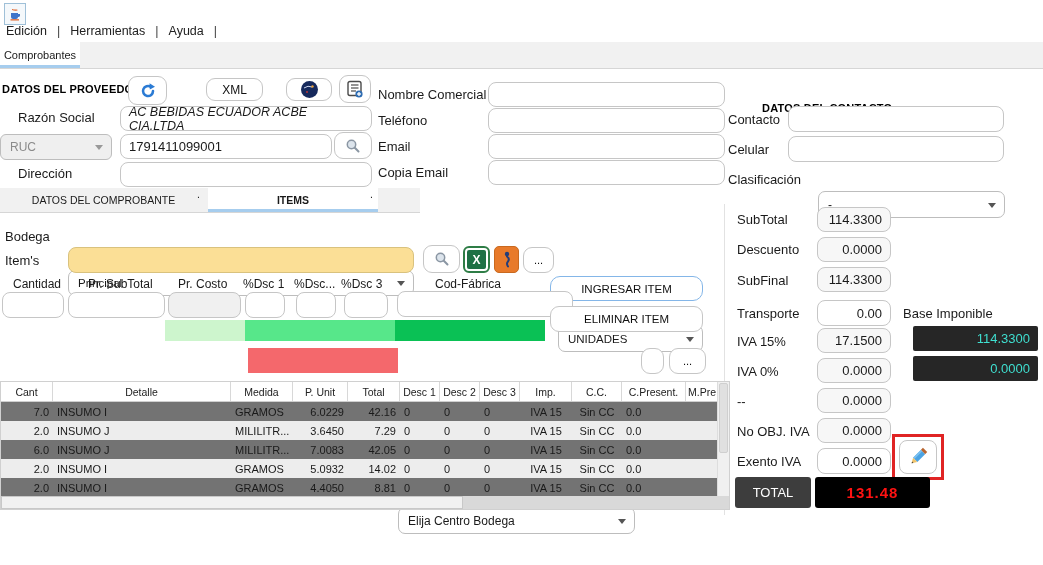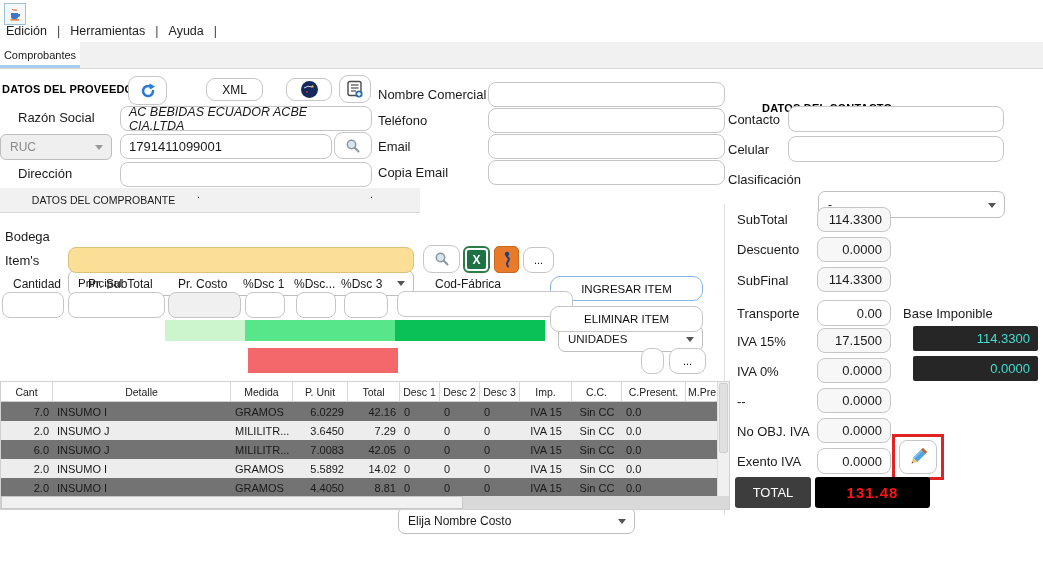--- a/index.html
+++ b/index.html
@@ -163,20 +163,24 @@
   <div class="abs sel" style="left:818px;top:165px;width:187px;height:27px;">
     <span>-</span>
     <span class="arr"></span>
   </div>
 
   <div class="abs tabbar" style="left:0;top:188px;width:420px;height:25px;"></div>
   <div class="abs" style="left:0;top:188px;width:207px;height:24px;display:flex;align-items:center;justify-content:center;">
     <span style="font-size:10.5px;">DATOS DEL COMPROBANTE</span>
   </div>
   <div class="abs" style="left:197px;top:188px;font-size:10.5px;">.</div>
+  <div class="abs tab-active" style="left:208px;top:188px;width:170px;height:24px;display:flex;align-items:center;justify-content:center;">
+    <span style="font-size:10.5px;font-weight:bold;">ITEMS</span>
+    <span class="tab-underline" style="width:170px;"></span>
+  </div>
   <div class="abs" style="left:370px;top:188px;font-size:10.5px;">.</div>
 
   <div class="abs" style="left:724px;top:204px;width:1px;height:311px;background:#e2e2e2;"></div>
 
   <div class="abs lbl" style="left:5px;top:223px;margin-top:6px;">Bodega</div>
   <div class="abs sel" style="left:68px;top:217px;width:346px;height:26px;font-size:11.5px;">
     <span>Principal</span>
     <span class="arr"></span>
   </div>
 
@@ -242,21 +246,21 @@
   <div class="abs sel" style="left:2px;top:347px;width:108px;height:27px;font-size:10px;">
     <span>CON IVA</span>
     <span class="arr"></span>
   </div>
   <div class="abs sel" style="left:118px;top:347px;width:108px;height:27px;font-size:11.5px;">
     <span>Item 1</span>
     <span class="arr"></span>
   </div>
   <div class="abs" style="left:248px;top:348px;width:150px;height:25px;background:var(--c-red-field);"></div>
   <div class="abs sel" style="left:398px;top:347px;width:237px;height:27px;font-size:12px;">
-    <span>Elija Nombre Costo</span>
+    <span>Elija Centro Bodega</span>
     <span class="arr"></span>
   </div>
   <div class="abs btn" style="left:641px;top:348px;width:23px;height:26px;"></div>
   <div class="abs btn" style="left:669px;top:348px;width:37px;height:26px;font-size:11px;">
     <span>...</span>
   </div>
 
   <div class="abs" style="left:0;top:381px;width:730px;height:129px;border:1px solid #d0d0d0;background:#fff;">
     <div style="display:flex;height:20px;border-bottom:1px solid #cfcfcf;background:#fff;">
         <div class="th" style="width: 52px;">Cant</div>
@@ -312,21 +316,21 @@
           <div class="td left" style="width: 40px;">0</div>
           <div class="td center" style="width: 52px;">IVA 15</div>
           <div class="td center" style="width: 50px;">Sin CC</div>
           <div class="td left" style="width: 64px;">0.0</div>
           <div class="td left" style="width: 33px;"></div>
         </div>
         <div class="tr alt">
           <div class="td right" style="width: 52px;">2.0</div>
           <div class="td left" style="width: 178px;">INSUMO I</div>
           <div class="td left" style="width: 62px;">GRAMOS</div>
-          <div class="td right" style="width: 55px;">5.5892</div>
+          <div class="td right" style="width: 55px;">5.0932</div>
           <div class="td right" style="width: 52px;">14.02</div>
           <div class="td left" style="width: 40px;">0</div>
           <div class="td left" style="width: 40px;">0</div>
           <div class="td left" style="width: 40px;">0</div>
           <div class="td center" style="width: 52px;">IVA 15</div>
           <div class="td center" style="width: 50px;">Sin CC</div>
           <div class="td left" style="width: 64px;">0.0</div>
           <div class="td left" style="width: 33px;"></div>
         </div>
         <div class="tr">

